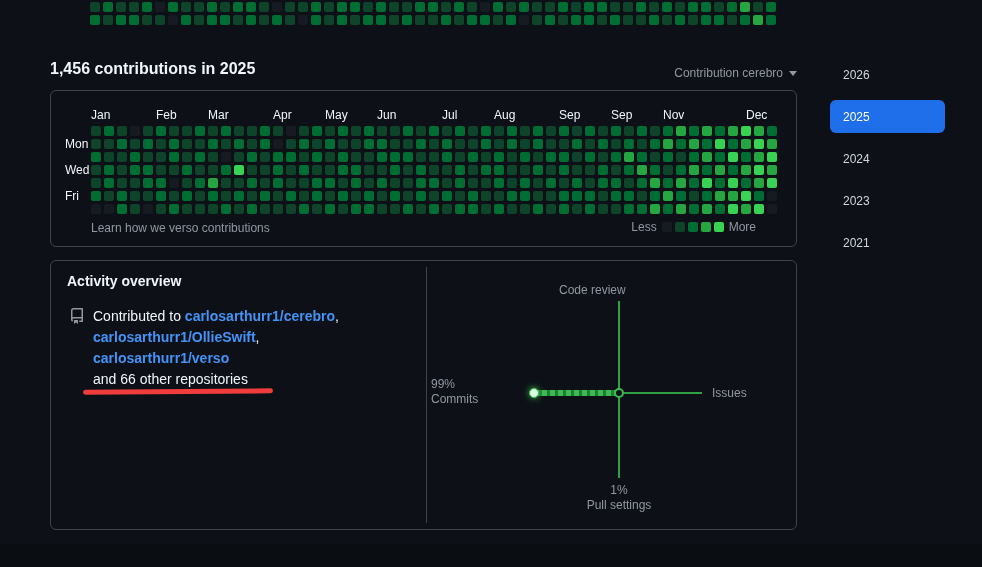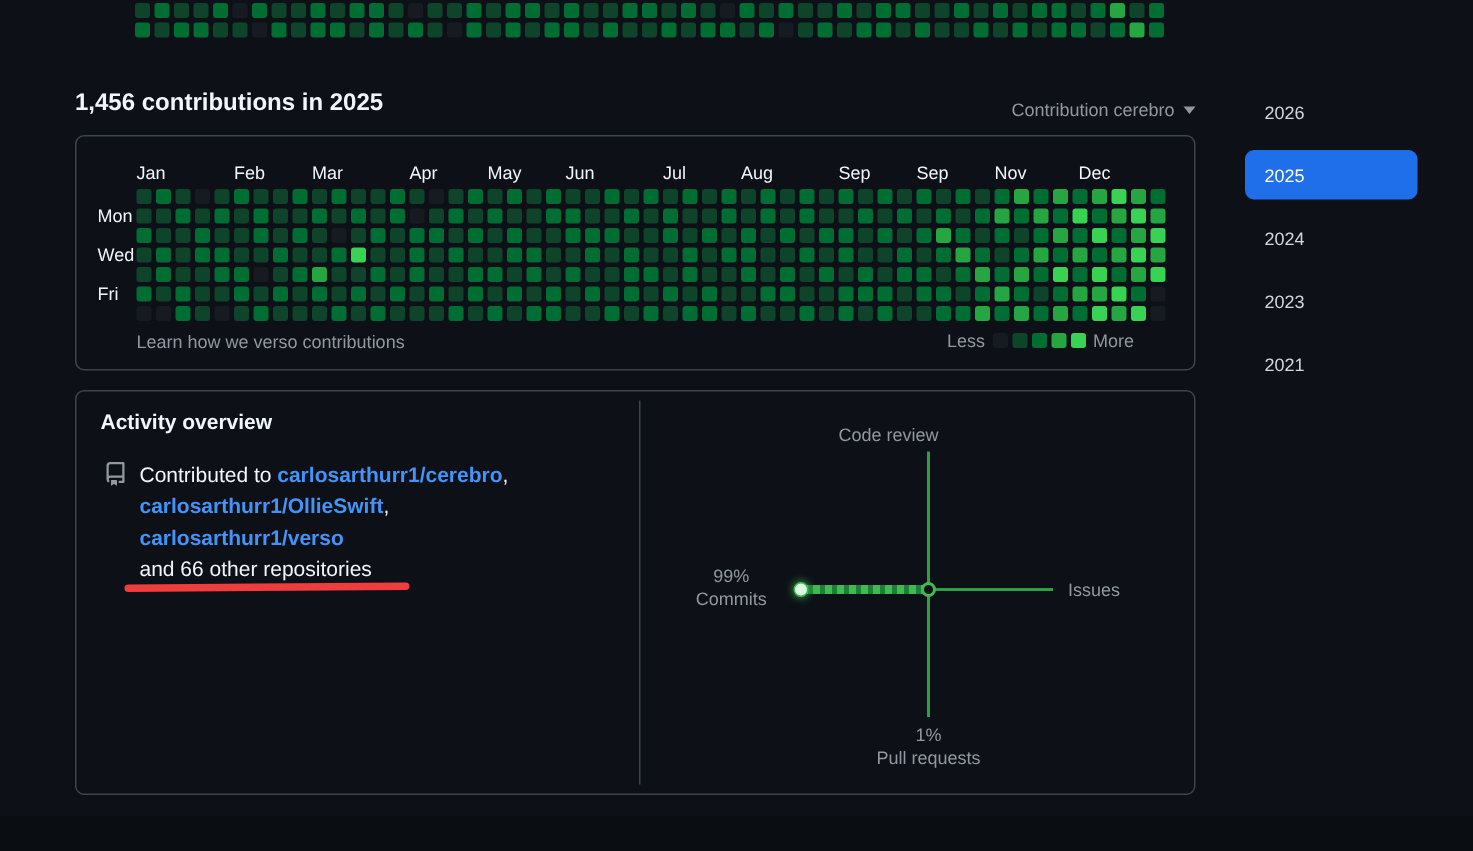--- a/index.html
+++ b/index.html
@@ -46,21 +46,21 @@
   .axis-v { position:absolute; left:567px; top:40px; width:2px; height:177px; background:#2ea043; }
   .axis-h-right { position:absolute; left:568px; top:131px; width:83px; height:2px; background:#2ea043; }
   .commits-bar { position:absolute; left:483px; top:129px; width:86px; height:6px; border-radius:3px;
     background:repeating-linear-gradient(to right, #3fb950 0 5px, #1a7f37 5px 8px); }
   .dot-end { position:absolute; left:478px; top:127px; width:10px; height:10px; border-radius:50%;
     background:#dafbe1; border:1px solid #3fb950; box-shadow:0 0 6px #3fb950; }
   .dot-center { position:absolute; left:563px; top:127px; width:10px; height:10px; border-radius:50%;
     background:#0d1117; border:2px solid #3fb950; }
   .lbl-top { left:508px; top:22px; width:120px; }
   .lbl-right { left:661px; top:125px; }
-  .lbl-left { left:392px; top:116px; width:89px; text-align:center; line-height:15px; }
+  .lbl-left { left:380px; top:116px; width:89px; text-align:left; line-height:15px; }
   .lbl-bottom { left:508px; top:222px; width:120px; text-align:center; line-height:15px; }
 
   .years { position:absolute; left:830px; top:58px; width:115px; }
   .year-item { width:115px; height:33px; border-radius:6px; display:flex; align-items:center;
     padding-left:13px; font-size:12px; color:#d1d7e0; margin-bottom:9px; cursor:pointer; }
   .year-item.selected { background:#1f6feb; color:#ffffff; }
 
   .footer-band { position:absolute; left:0; top:544px; width:982px; height:23px; background:#0a0d12; }
 </style>
 </head>
@@ -193,21 +193,21 @@
         <span class="month-label" style="left: 65px;">Feb</span>
         <span class="month-label" style="left: 117px;">Mar</span>
         <span class="month-label" style="left: 182px;">Apr</span>
         <span class="month-label" style="left: 234px;">May</span>
         <span class="month-label" style="left: 286px;">Jun</span>
         <span class="month-label" style="left: 351px;">Jul</span>
         <span class="month-label" style="left: 403px;">Aug</span>
         <span class="month-label" style="left: 468px;">Sep</span>
         <span class="month-label" style="left: 520px;">Sep</span>
         <span class="month-label" style="left: 572px;">Nov</span>
-        <span class="month-label" style="left: 628px; text-align: right;">Dec</span>
+        <span class="month-label" style="left: 655px; text-align: right;">Dec</span>
       </div>
     <div class="day-labels">
         <span class="day-label" style="top: 47px;">Mon</span>
         <span class="day-label" style="top: 73px;">Wed</span>
         <span class="day-label" style="top: 99px;">Fri</span>
       </div>
     <div class="grid">
         <div class="week-col">
           <div class="cell" style="background: rgb(14, 68, 41);"></div>
           <div class="cell" style="background: rgb(14, 68, 41);"></div>
@@ -719,21 +719,21 @@
       <div class="dot-end"></div>
       <div class="dot-center"></div>
       <div class="chart-lbl lbl-top">Code review</div>
       <div class="chart-lbl lbl-right">Issues</div>
       <div class="chart-lbl lbl-left">
         <div>99%</div>
         <div>Commits</div>
       </div>
       <div class="chart-lbl lbl-bottom">
         <div>1%</div>
-        <div>Pull requests</div>
+        <div>Pull settings</div>
       </div>
     </div>
   </div>
 
   <div class="years">
       <div class="year-item">2026</div>
       <div class="year-item selected">2025</div>
       <div class="year-item">2024</div>
       <div class="year-item">2023</div>
       <div class="year-item">2021</div>

